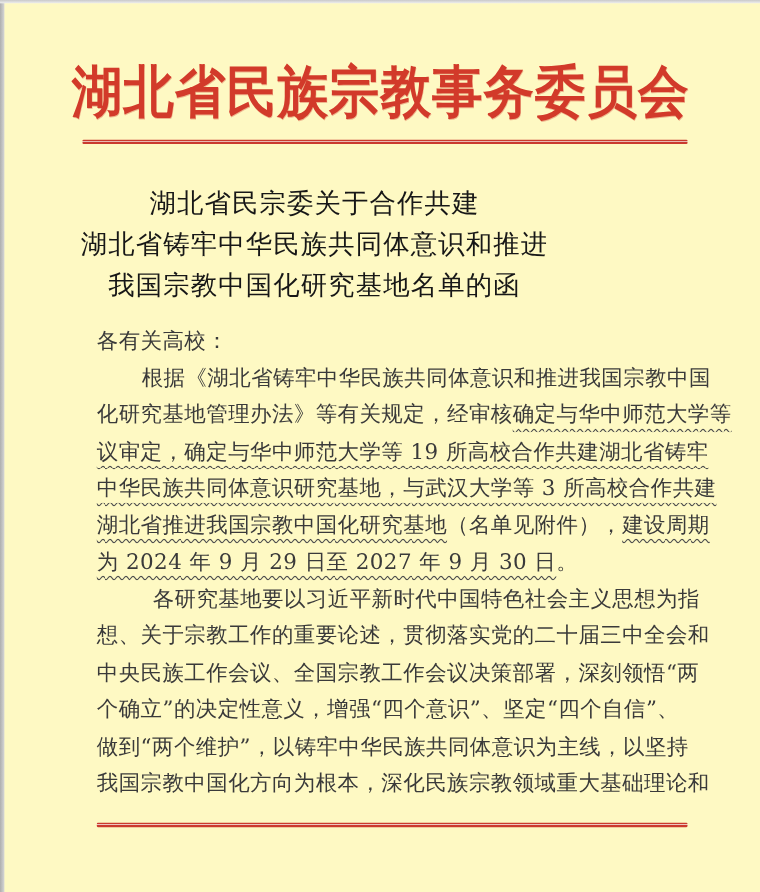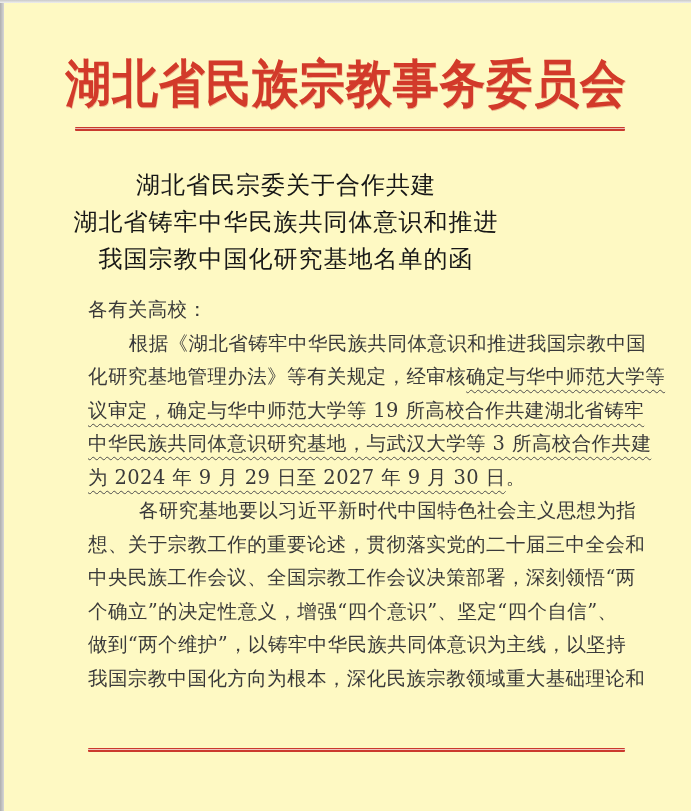--- a/index.html
+++ b/index.html
@@ -104,20 +104,21 @@
     <div class="bline">各有关高校：</div>
 
     <div class="bline indent">根据《湖北省铸牢中华民族共同体意识和推进我国宗教中国</div>
 
     <div class="bline"><span>化研究基地管理办法》等有关规定，经审核</span><span class="hand-u">确定与华中师范大学等</span></div>
 
     <div class="bline"><span class="hand-u">议审定，确定与华中师范大学等 19 所高校合作共建湖北省铸牢</span></div>
 
     <div class="bline"><span class="hand-u">中华民族共同体意识研究基地，与武汉大学等 3 所高校合作共建</span></div>
 
+    <div class="bline"><span class="hand-u">湖北省推进我国宗教中国化研究基地</span><span>（名单见附件），</span><span class="hand-u">建设周期</span></div>
 
     <div class="bline"><span class="hand-u">为 2024 年 9 月 29 日至 2027 年 9 月 30 日</span><span>。</span></div>
 
     <div class="bline indent">各研究基地要以习近平新时代中国特色社会主义思想为指</div>
     <div class="bline">想、关于宗教工作的重要论述，贯彻落实党的二十届三中全会和</div>
     <div class="bline">中央民族工作会议、全国宗教工作会议决策部署，深刻领悟“两</div>
     <div class="bline">个确立”的决定性意义，增强“四个意识”、坚定“四个自信”、</div>
     <div class="bline">做到“两个维护”，以铸牢中华民族共同体意识为主线，以坚持</div>
     <div class="bline">我国宗教中国化方向为根本，深化民族宗教领域重大基础理论和</div>
   </div>

